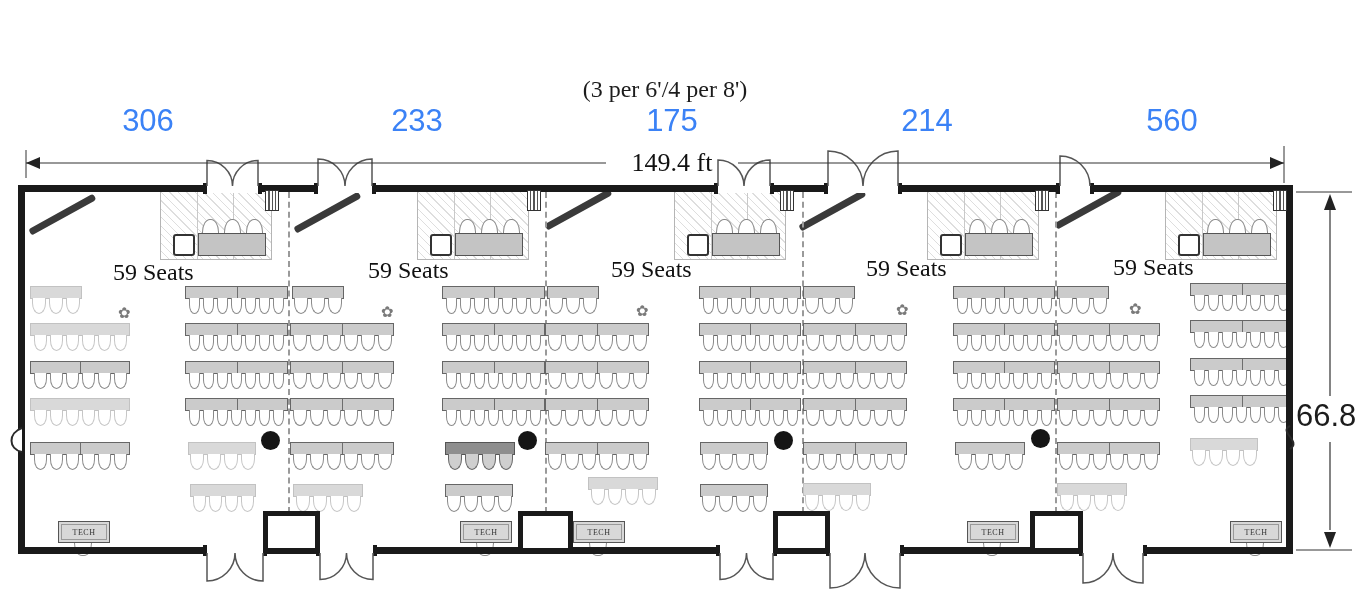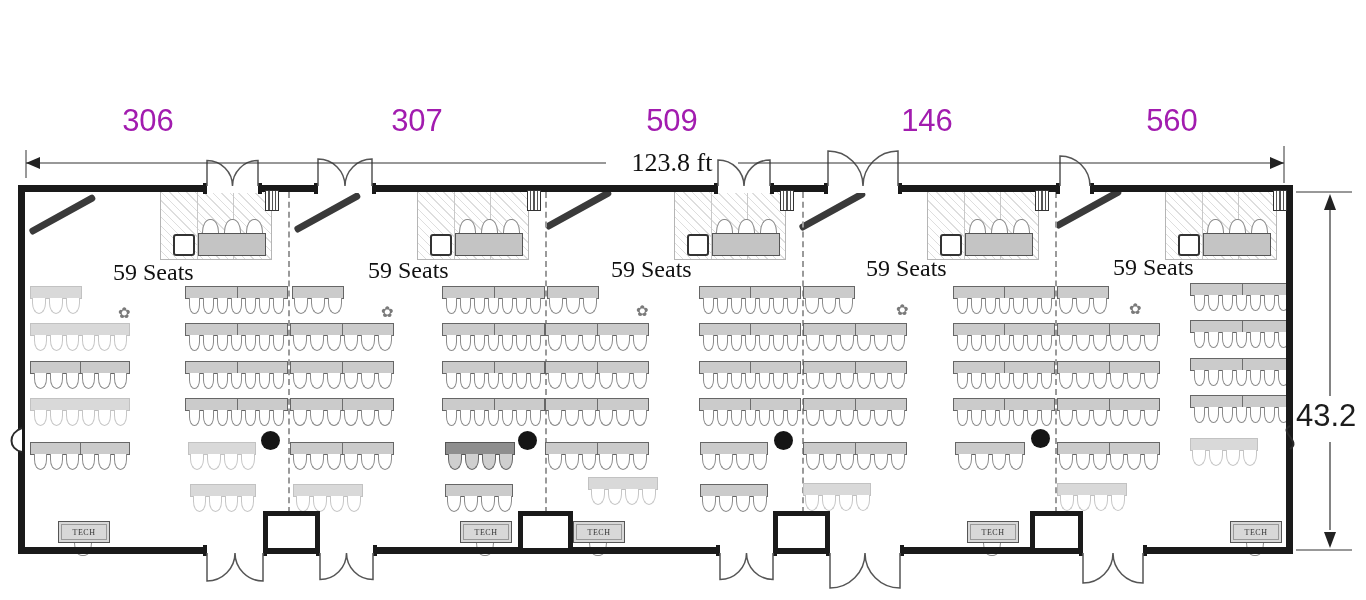--- a/index.html
+++ b/index.html
@@ -1,21 +1,21 @@
 <!DOCTYPE html>
 <html><head>
 <meta charset="utf-8">
 <style>
   html,body{margin:0;padding:0;background:#fff}
   #plan{position:relative;width:1366px;height:600px;background:#fff;
         font-family:"Liberation Serif",serif;overflow:hidden}
   .abs{position:absolute}
   .title1{font-size:26px;color:#1c1c1c;white-space:nowrap;transform:translateX(-50%)}
   .title2{font-size:24px;color:#1c1c1c;white-space:nowrap;transform:translateX(-50%)}
-  .roomnum{font-family:"Liberation Sans",sans-serif;font-size:31px;color:#a21caf;
+  .roomnum{font-family:"Liberation Sans",sans-serif;font-size:31px;color:#3b82f6;
            white-space:nowrap;transform:translateX(-50%)}
   .seats{font-size:24px;color:#111;white-space:nowrap}
   .dimw{font-size:26px;color:#111;white-space:nowrap;transform:translateX(-50%)}
   .dimh{font-family:"Liberation Sans",sans-serif;font-size:31px;color:#1c1c1c;
         background:#fff;padding:0 2px;white-space:nowrap}
   .board{background:
      linear-gradient(90deg,transparent 0 36px,#c9c9c9 36px 37px,transparent 37px 72px,#c9c9c9 72px 73px,transparent 73px),
      repeating-linear-gradient(45deg,#ffffff 0 5px,#dedede 5px 6px);
      border:1px solid #b5b5b5;width:110px;height:68px}
   .screen{width:74px;height:7px;background:#3a3a3a;border-radius:3px;
@@ -45,22 +45,23 @@
   .vent{width:14px;height:21px;border:1.5px solid #333;box-sizing:border-box;
         background:repeating-linear-gradient(90deg,#fff 0 2px,#555 2px 3.5px)}
   .dot{width:19px;height:19px;background:#151515;border-radius:50%}
   .flower{font-size:15px;line-height:1;color:#7a7a7a;font-family:"DejaVu Sans",sans-serif}
   svg.overlay{position:absolute;left:0;top:0;pointer-events:none}
 </style>
 </head>
 <body>
 
 <div id="plan">
-  <div class="abs dimw" style="left:672px;top:148px">123.8 ft</div>
-  <div class="abs dimh" style="left:1294px;top:398px">43.2</div>
+  <div class="abs title2" style="left:665px;top:76px">(3 per 6'/4 per 8')</div>
+  <div class="abs dimw" style="left:672px;top:148px">149.4 ft</div>
+  <div class="abs dimh" style="left:1294px;top:398px">66.8</div>
 <div class="board" style="position: absolute; left: 160px; top: 190px;"></div>
     <div class="board" style="position: absolute; left: 417px; top: 190px;"></div>
     <div class="board" style="position: absolute; left: 674px; top: 190px;"></div>
     <div class="board" style="position: absolute; left: 927px; top: 190px;"></div>
     <div class="board" style="position: absolute; left: 1165px; top: 190px;"></div>
     <div class="screen" style="position: absolute; left: 30px; top: 229px;"></div>
     <div class="screen" style="position: absolute; left: 295px; top: 227px;"></div>
     <div class="screen" style="position: absolute; left: 546px; top: 224px;"></div>
     <div class="screen" style="position: absolute; left: 800px; top: 225px;"></div>
     <div class="screen" style="position: absolute; left: 1056px; top: 223px;"></div>
@@ -771,21 +772,21 @@
       <polygon points="1284,163 1270,157 1270,169" fill="#222"></polygon>
       <path d="M 1330 208 L 1330 396 M 1330 442 L 1330 530" stroke="#333" stroke-width="1.2" fill="none"></path>
       <path d="M 1296 192 L 1352 192 M 1296 550 L 1352 550" stroke="#333" stroke-width="1" fill="none"></path>
       <polygon points="1330,194 1324,210 1336,210" fill="#222"></polygon>
       <polygon points="1330,548 1324,532 1336,532" fill="#222"></polygon>
       <path d="M 22 428 C 8 433 8 449 22 452" stroke="#2a2a2a" stroke-width="2" fill="#fff"></path>
       <path d="M 1290 426 C 1278 432 1302 441 1290 449" stroke="#2a2a2a" stroke-width="2" fill="none"></path>
     </svg>
     <div class="roomnum" style="position: absolute; left: 148px; top: 103px; background: transparent;">306</div>
     <div class="seats" style="position: absolute; left: 113px; top: 259px;">59 Seats</div>
-    <div class="roomnum" style="position: absolute; left: 417px; top: 103px; background: transparent;">307</div>
+    <div class="roomnum" style="position: absolute; left: 417px; top: 103px; background: transparent;">233</div>
     <div class="seats" style="position: absolute; left: 368px; top: 257px;">59 Seats</div>
-    <div class="roomnum" style="position: absolute; left: 672px; top: 103px; background: transparent;">509</div>
+    <div class="roomnum" style="position: absolute; left: 672px; top: 103px; background: transparent;">175</div>
     <div class="seats" style="position: absolute; left: 611px; top: 256px;">59 Seats</div>
-    <div class="roomnum" style="position: absolute; left: 927px; top: 103px; background: transparent;">146</div>
+    <div class="roomnum" style="position: absolute; left: 927px; top: 103px; background: transparent;">214</div>
     <div class="seats" style="position: absolute; left: 866px; top: 255px;">59 Seats</div>
     <div class="roomnum" style="position: absolute; left: 1172px; top: 103px; background: transparent;">560</div>
     <div class="seats" style="position: absolute; left: 1113px; top: 254px;">59 Seats</div>
   </div>
 
 </body></html>

